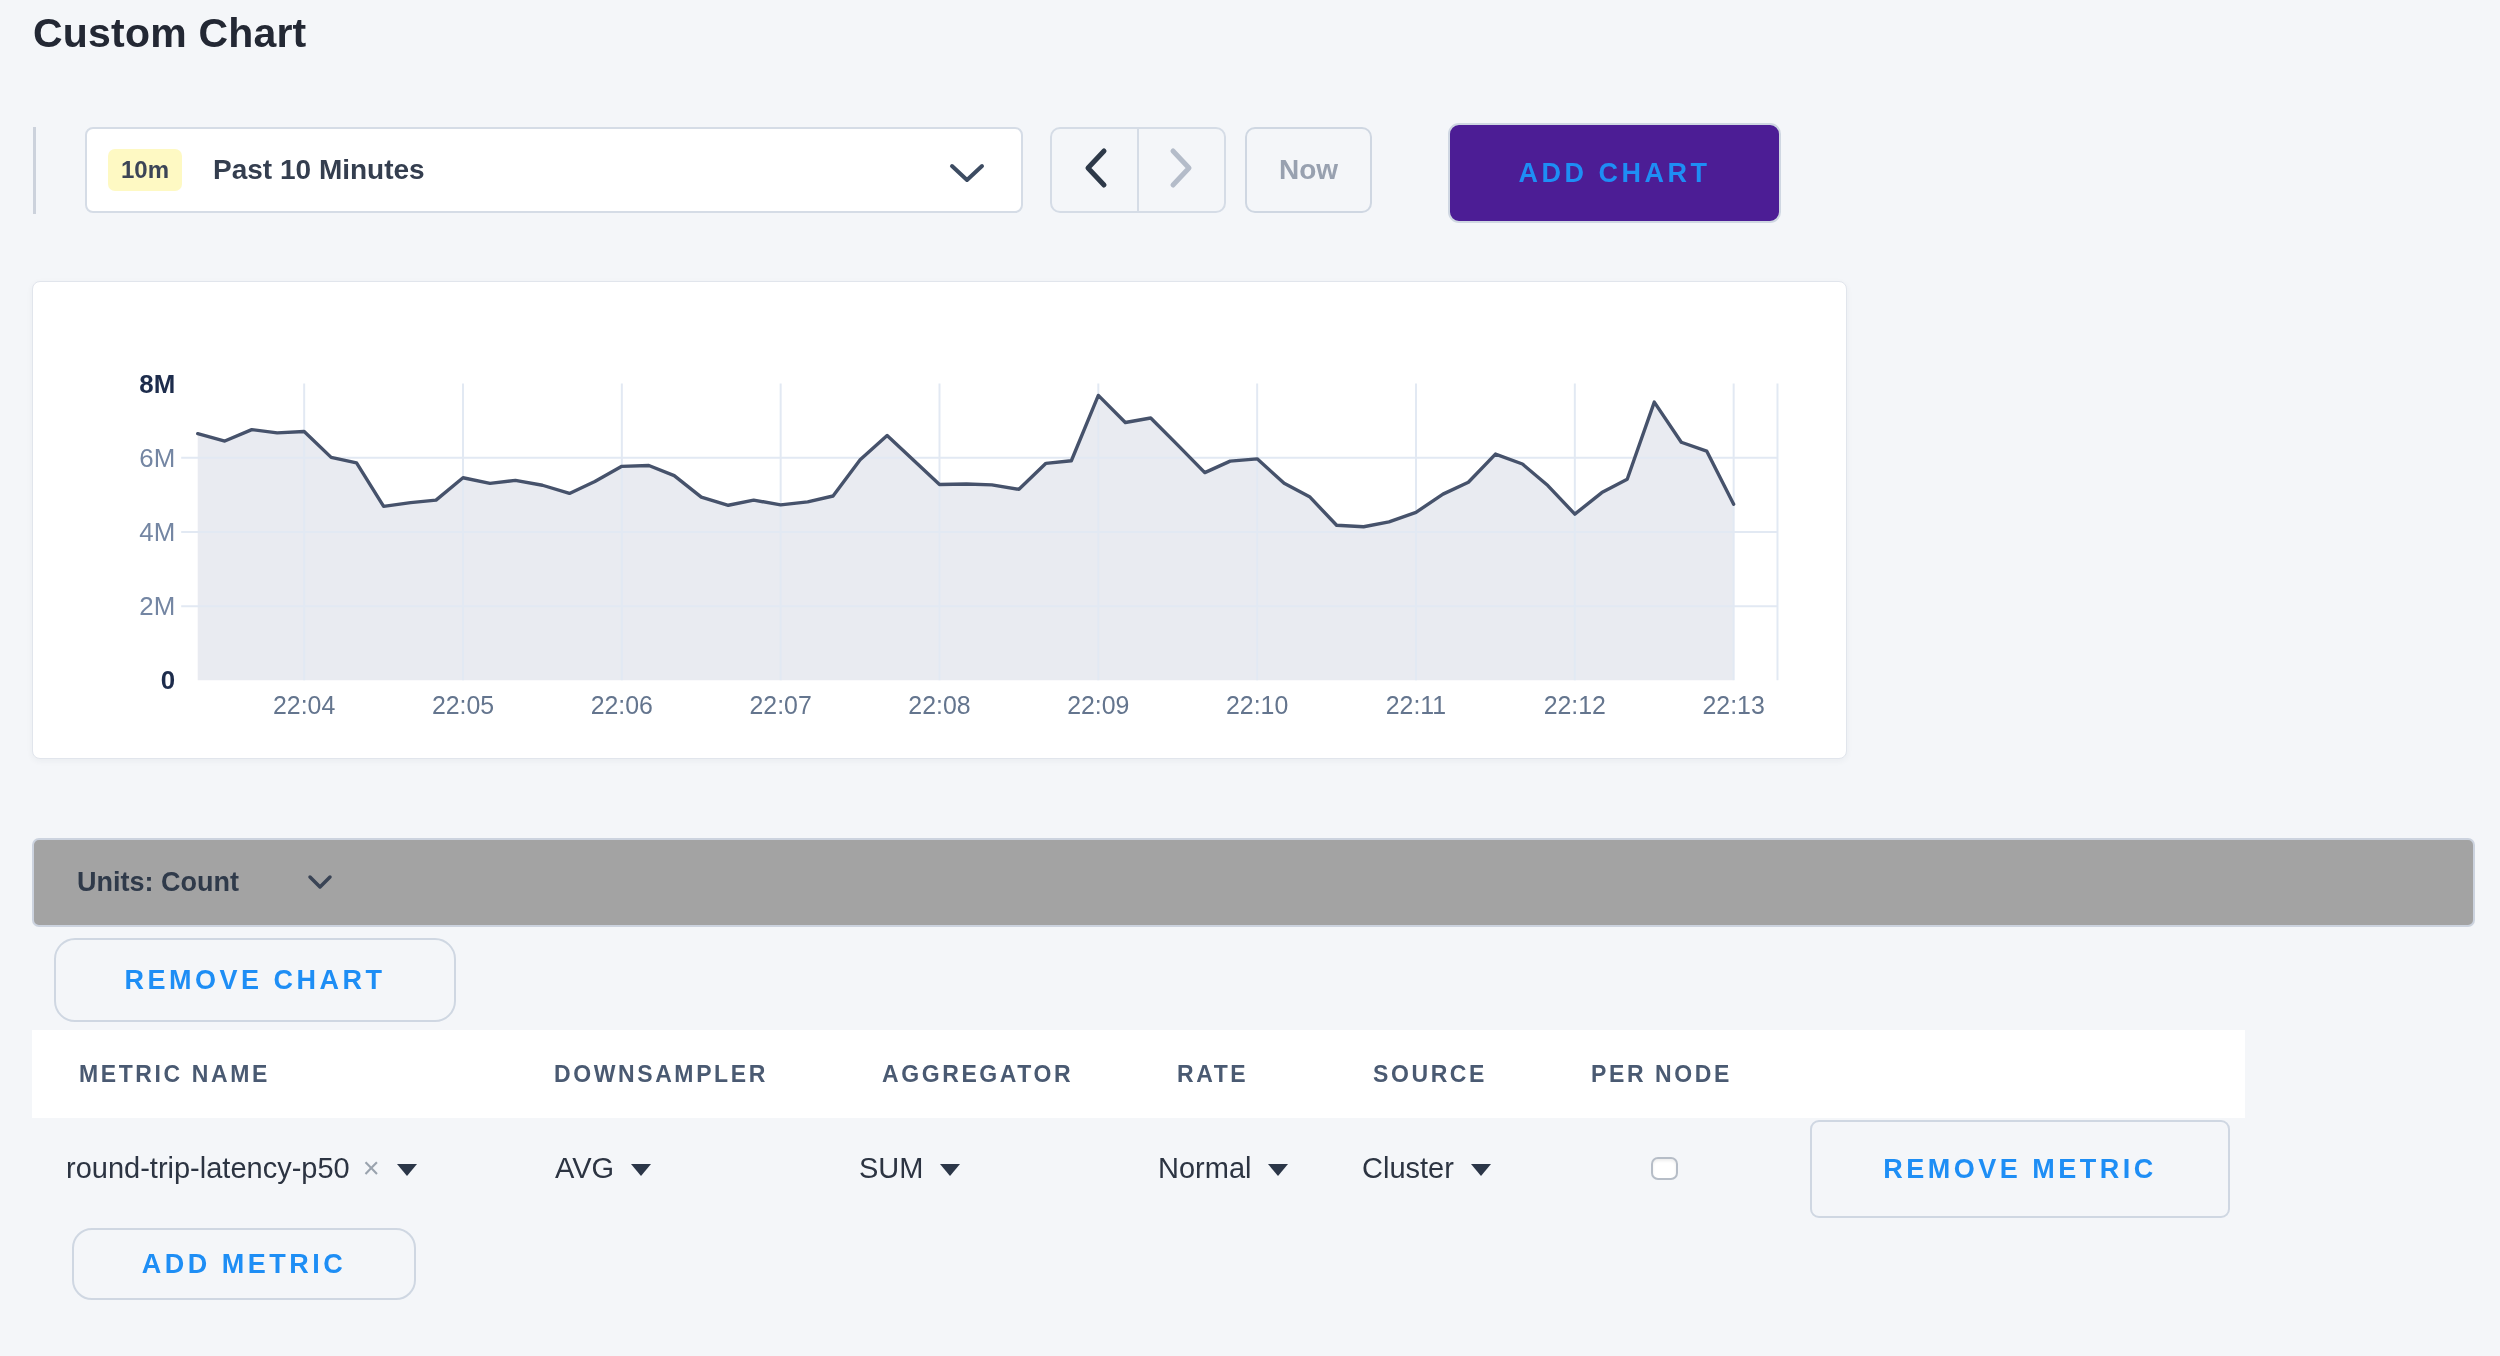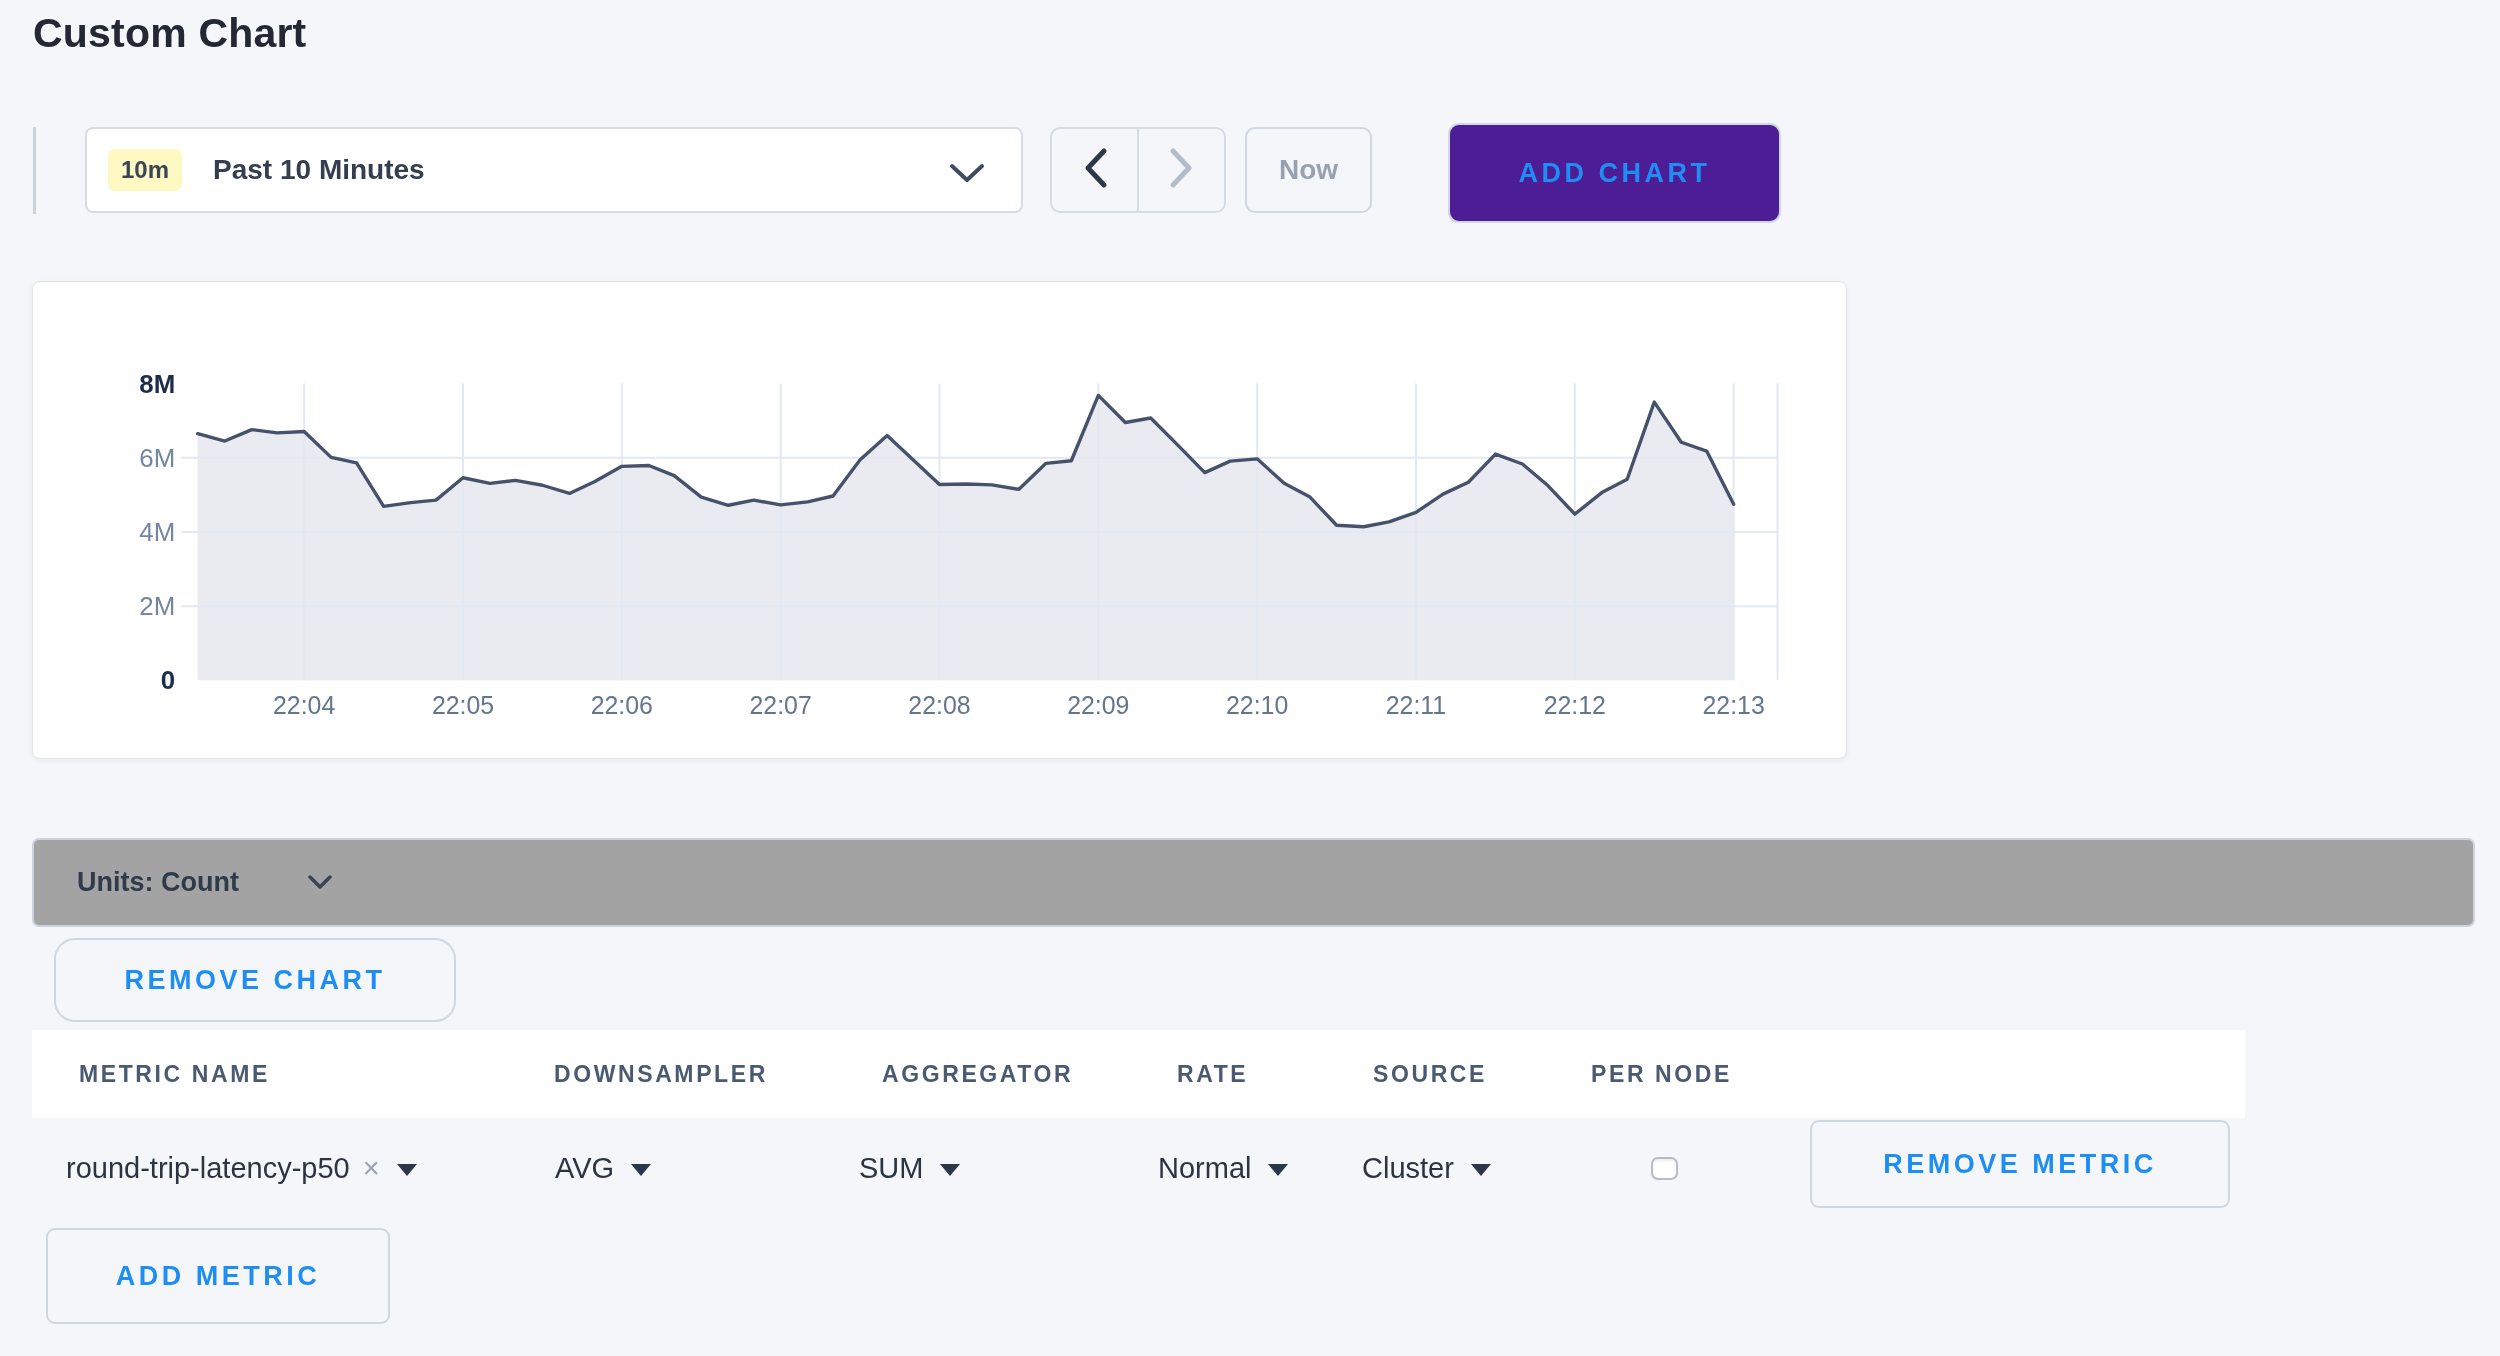--- a/index.html
+++ b/index.html
@@ -79,22 +79,22 @@
     width:0;height:0;border-left:10px solid transparent;border-right:10px solid transparent;
     border-top:12px solid #2b3648;margin-left:17px;margin-top:4px;
   }
   .dd-metric{left:66px;} .dd-downsampler{left:555px;} .dd-aggregator{left:859px;}
   .dd-rate{left:1158px;} .dd-source{left:1362px;}
   .checkbox{
     position:absolute;left:1651px;top:1157px;width:27px;height:23px;box-sizing:border-box;
     background:#ffffff;border:2px solid #b6bdc7;border-radius:7px;
     box-shadow:inset 0 2px 3px rgba(0,0,0,.07);cursor:pointer;
   }
-  .remove-metric-btn{left:1810px;top:1120px;width:420px;height:88px;border-radius:9px;}
-  .add-metric-btn{left:46px;top:1228px;width:344px;height:96px;border-radius:9px;}
+  .remove-metric-btn{left:1810px;top:1120px;width:420px;height:98px;border-radius:9px;}
+  .add-metric-btn{left:72px;top:1228px;width:344px;height:72px;border-radius:20px;}
 </style>
 </head>
 <body>
 
 <div class="page">
 
   <h1 class="page-title">Custom Chart</h1>
 
   <div class="accent-bar"></div>
 

